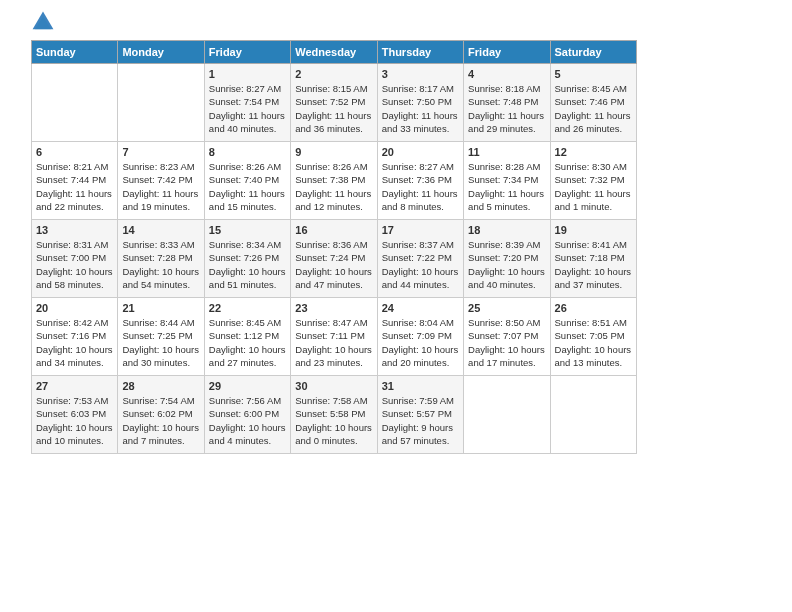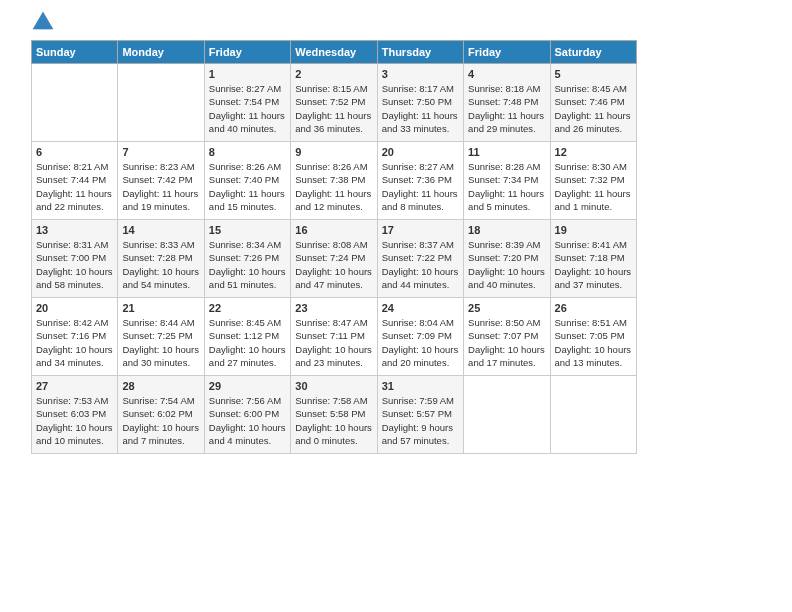--- a/index.html
+++ b/index.html
@@ -240,21 +240,21 @@
           <span class="day-number">15</span>
           <div class="day-info">
             <span>Sunrise: 8:34 AM</span><br>
             <span>Sunset: 7:26 PM</span><br>
             <span>Daylight: 10 hours and 51 minutes.</span>
           </div>
         </td>
           <td>
           <span class="day-number">16</span>
           <div class="day-info">
-            <span>Sunrise: 8:08 AM</span><br>
+            <span>Sunrise: 8:36 AM</span><br>
             <span>Sunset: 7:24 PM</span><br>
             <span>Daylight: 10 hours and 47 minutes.</span>
           </div>
         </td>
           <td>
           <span class="day-number">17</span>
           <div class="day-info">
             <span>Sunrise: 8:37 AM</span><br>
             <span>Sunset: 7:22 PM</span><br>
             <span>Daylight: 10 hours and 44 minutes.</span>

